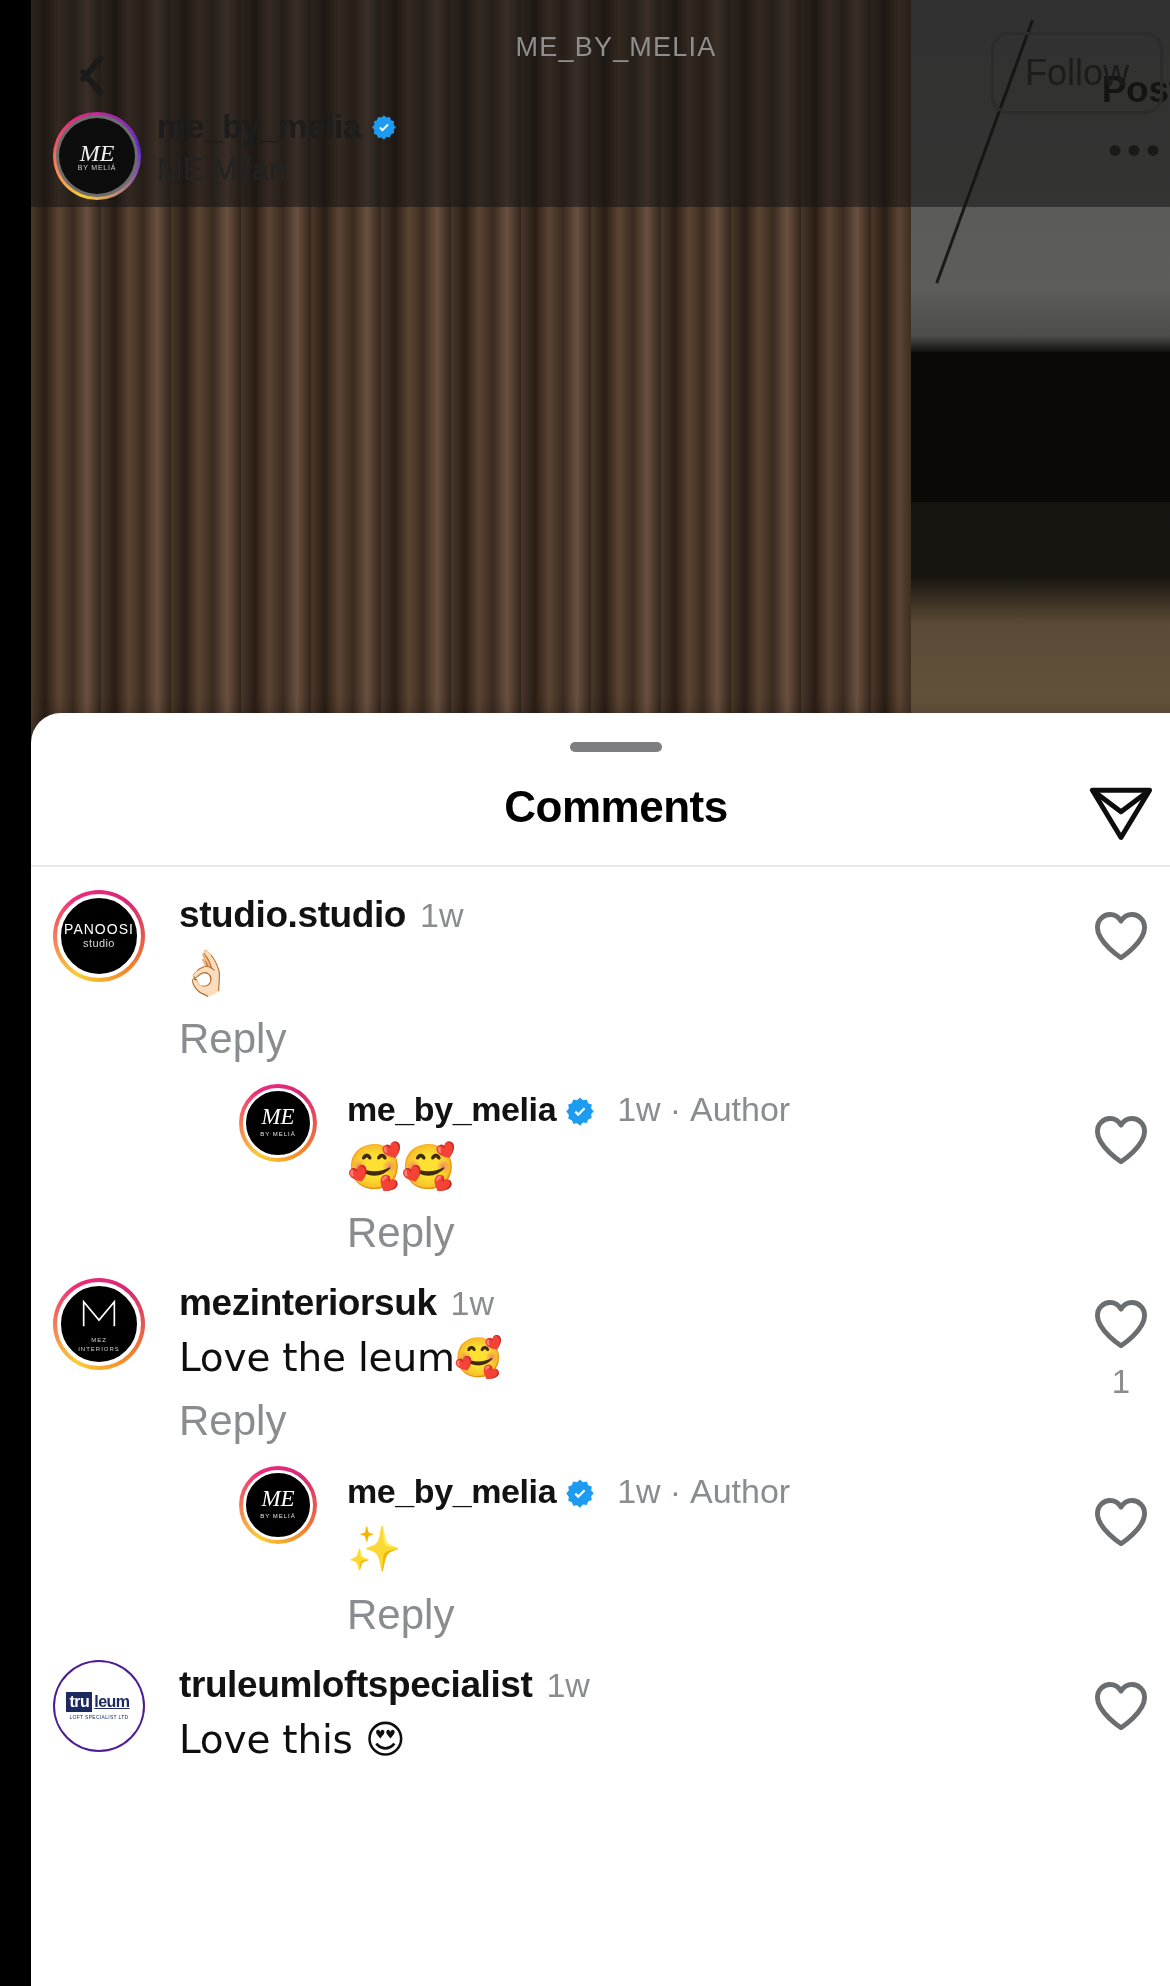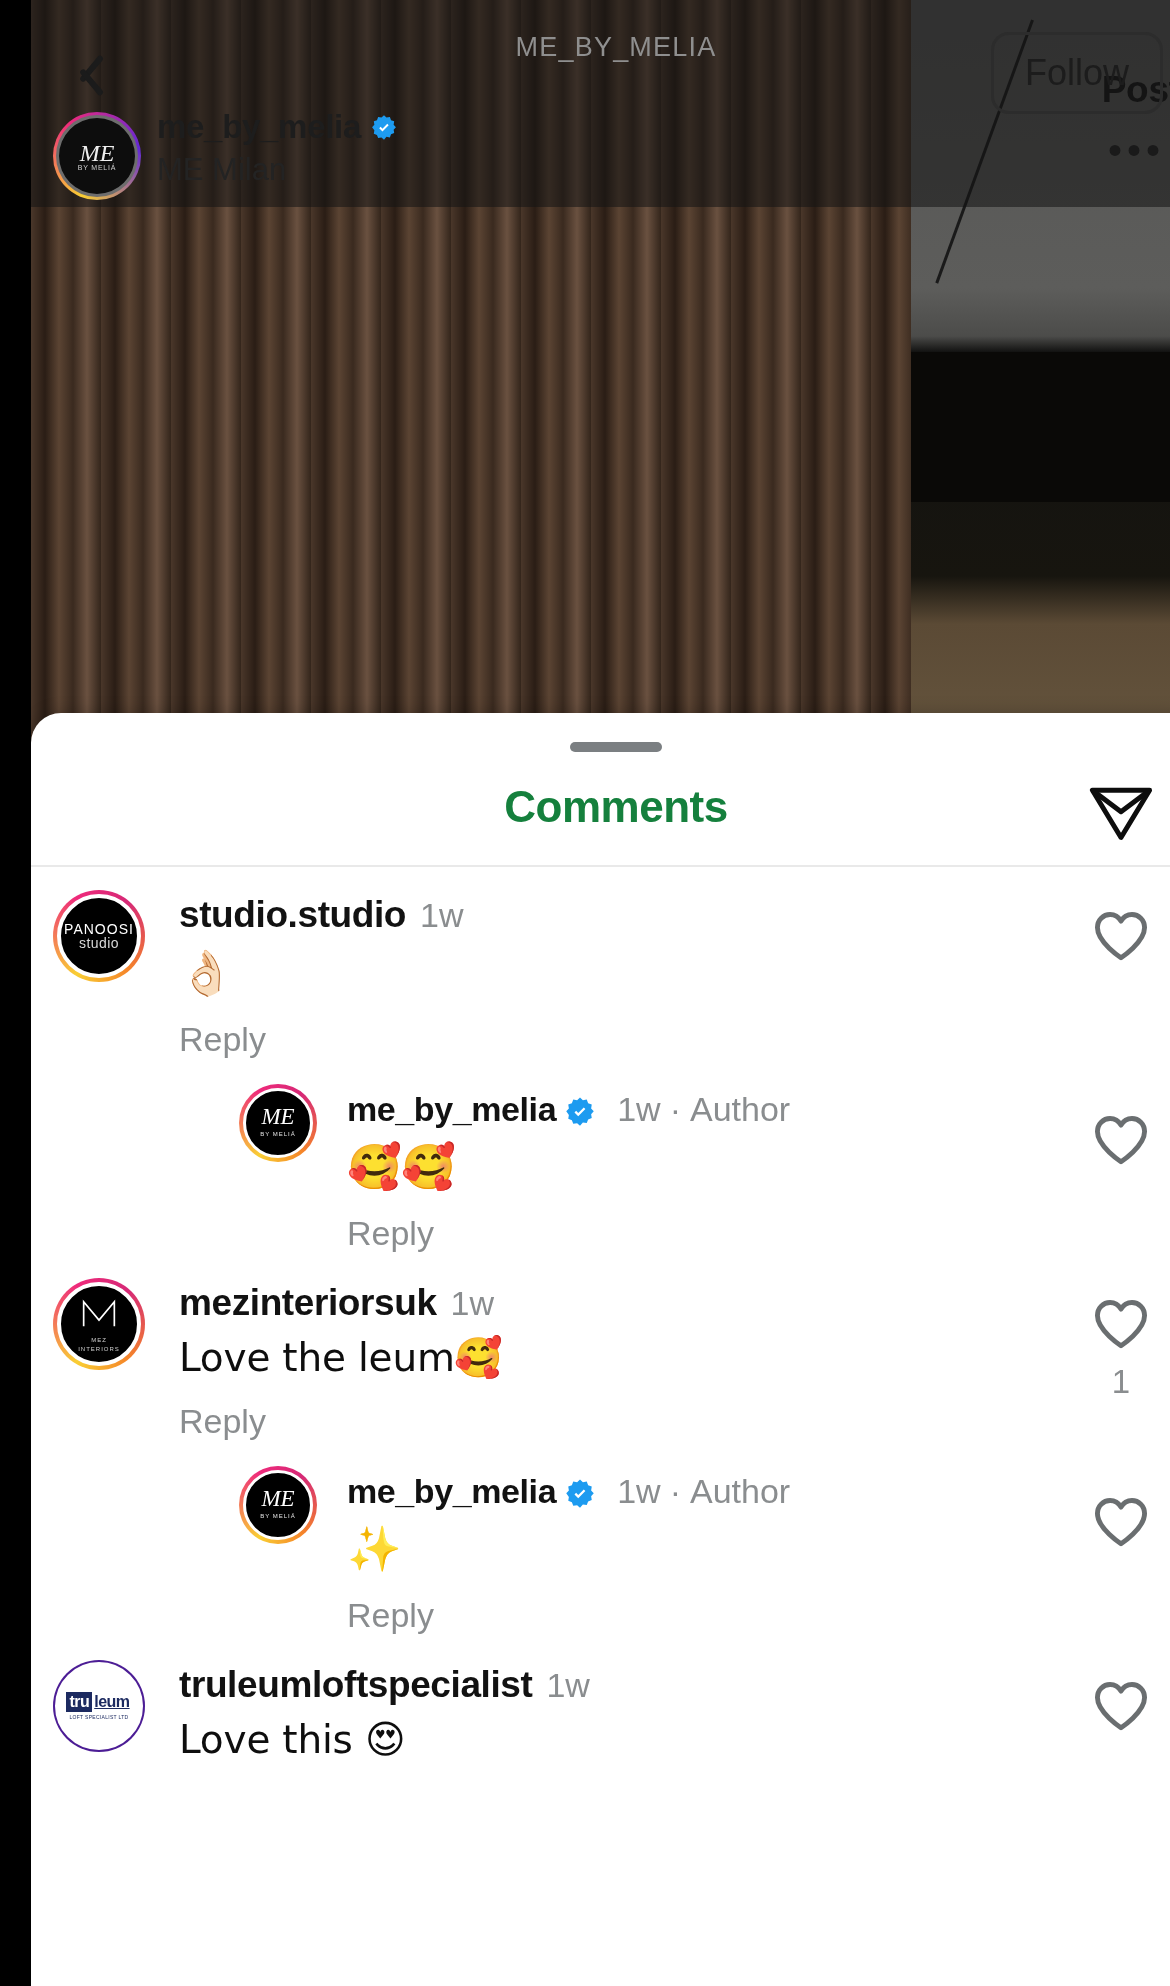--- a/index.html
+++ b/index.html
@@ -108,21 +108,21 @@
     box-shadow:0 -2px 16px rgba(0,0,0,0.18);
   }
   .grabber {
     position:absolute; left:50%; transform:translateX(-50%); top:29px;
     width:92px; height:10px; border-radius:5px; background:#7b7f82;
   }
   .sheet-head {
     position:absolute; left:0; top:44px; width:100%; height:100px;
     display:flex; align-items:center; justify-content:center;
   }
-  .sheet-title { font-size:44px; font-weight:700; color:#15803d; letter-spacing:-0.5px;}
+  .sheet-title { font-size:44px; font-weight:700; color:#000000; letter-spacing:-0.5px;}
   .share-icon {
     position:absolute; right:44px; top:62px; width:72px; height:70px;
   }
   .share-icon svg { display:block; width:100%; height:100%; }
   .sheet-divider {
     position:absolute; left:0; top:152px; width:100%; height:2px; background:#e9e9e9;
   }
 
   
   .comments { position:absolute; left:0; top:155px; width:100%; }
@@ -140,21 +140,21 @@
   .avatar-inner {
     width:100%; height:100%; border-radius:50%; background:#000;
     border:4px solid #fff;
     display:flex; flex-direction:column; align-items:center; justify-content:center;
     overflow:hidden; position:relative;
   }
   .avatar-ring.small .avatar-inner { border-width:3px; }
   .avatar-inner.white { background:#fff; border-color:#fff; }
 
   .av-panoosi-main { color:#fff; font-size:14px; letter-spacing:1px; line-height:15px; font-family:"Liberation Sans", sans-serif;}
-  .av-panoosi-sub { color:#d8d8d8; font-size:14px; letter-spacing:0.4px; line-height:13px;}
+  .av-panoosi-sub { color:#d8d8d8; font-size:11px; letter-spacing:0.4px; line-height:13px;}
   .av-me-main { font-family:"Liberation Serif", serif; font-style:italic; color:#fff; font-size:27px; line-height:26px;}
   .av-me-main.sm { font-size:23px; line-height:22px;}
   .av-me-sub { color:#e2e2e2; font-size:7px; letter-spacing:1px; line-height:12px;}
   .av-me-sub.sm { font-size:6px; }
   .av-mez-sub1 { color:#cfcfcf; font-size:6px; letter-spacing:1px; line-height:9px;}
   .av-mez-sub2 { color:#cfcfcf; font-size:6px; letter-spacing:1px; line-height:9px;}
   .av-tru {
     display:flex; flex-direction:column; align-items:center; justify-content:center;
   }
   .av-tru-row { display:flex; align-items:flex-end; }
@@ -179,21 +179,21 @@
   .ctime.nogap { margin-left:12px; }
   .cauthor { font-size:34px; color:#8a8d8f; font-weight:400; }
   .cdot { font-size:34px; color:#8a8d8f; margin:0 9px; }
 
   .ctext {
     font-size:39px; color:#0e0e0e; line-height:56px; margin-top:2px;
     letter-spacing:-0.2px; word-break:break-word;
   }
   .ctext.emoji-only { font-size:44px; line-height:62px;}
   .creply {
-    font-size:34px; color:#8a8d8f; margin-top:12px; line-height:46px;
+    font-size:42px; color:#8a8d8f; margin-top:12px; line-height:46px;
   }
 
   .like-col {
     position:absolute; right:44px; top:42px;
     display:flex; flex-direction:column; align-items:center; width:72px;
   }
   .like-col.replylike { top:52px; }
   .heart { width:56px; height:52px; }
   .heart svg { display:block; width:100%; height:100%; }
   .like-count { font-size:33px; color:#8a8d8f; margin-top:14px; line-height:36px;}

